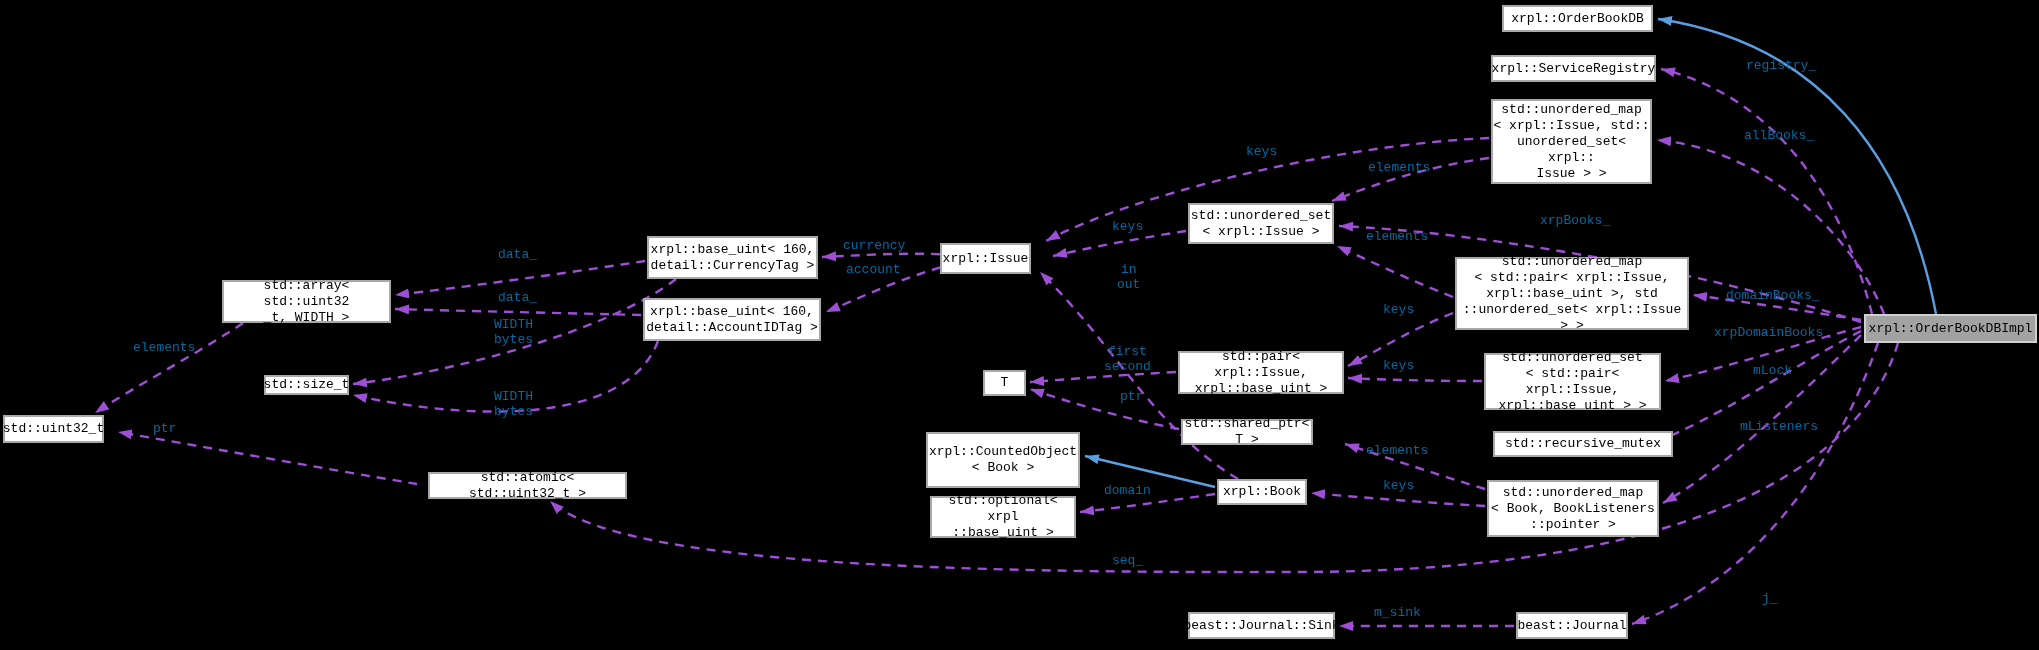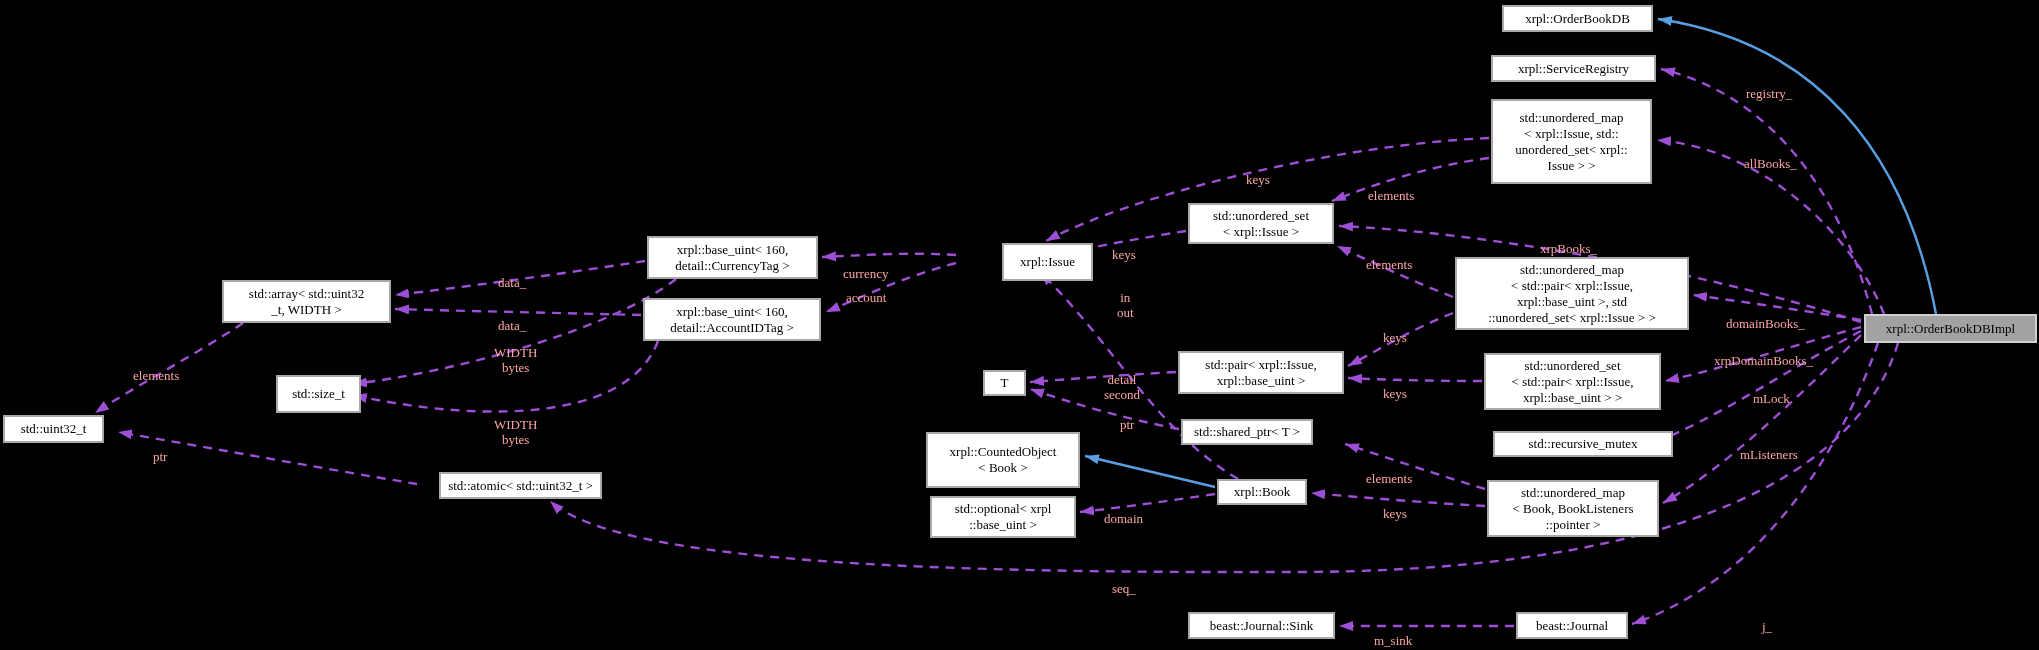--- a/index.html
+++ b/index.html
@@ -1,24 +1,24 @@
 <!DOCTYPE html>
 <html><head>
 <meta charset="utf-8">
 <style>
   html,body{margin:0;padding:0;background:#000;}
   #canvas{position:relative;width:2039px;height:650px;background:#000;overflow:hidden;
-          font-family:Liberation Serif, serif;}
+          font-family:Liberation Mono, monospace;}
   #edge-layer{position:absolute;left:0;top:0;width:2039px;height:650px;}
   .node{position:absolute;box-sizing:border-box;background:#ffffff;border:2px solid #a8a8a8;
         color:#000;font-size:13px;line-height:16px;display:flex;align-items:center;
         justify-content:center;text-align:center;white-space:pre-line;z-index:2;}
   .node.highlight{background:#a2a2a2;border-color:#cfcfcf;}
-  .elabel{position:absolute;color:#fca5a5;font-size:13px;line-height:15px;
-          white-space:pre-line;text-align:center;z-index:3;margin-top:28px;}
+  .elabel{position:absolute;color:#0369a1;font-size:13px;line-height:15px;
+          white-space:pre-line;text-align:center;z-index:3;}
   .edge{fill:none;stroke:#9e4fd6;stroke-width:2.4;stroke-dasharray:9,7;}
   .inherit{fill:none;stroke:#5b9fe3;stroke-width:2.4;}
 </style>
 </head>
 <body>
 
 <div id="canvas">
 
   <svg id="edge-layer" viewBox="0 0 2039 650">
     <defs>
@@ -66,30 +66,30 @@
   </svg>
 
   <div class="node" style="left:1502px;top:5px;width:151px;height:27px">xrpl::OrderBookDB</div>
   <div class="node" style="left:1491px;top:55px;width:165px;height:27px">xrpl::ServiceRegistry</div>
   <div class="node" style="left:1491px;top:99px;width:161px;height:85px">std::unordered_map
 &lt; xrpl::Issue, std::
 unordered_set&lt; xrpl::
 Issue &gt; &gt;</div>
   <div class="node" style="left:1188px;top:203px;width:146px;height:41px">std::unordered_set
 &lt; xrpl::Issue &gt;</div>
-  <div class="node" style="left:1002px;top:243px;width:91px;height:38px">xrpl::Issue</div>
+  <div class="node" style="left:940px;top:243px;width:91px;height:31px">xrpl::Issue</div>
   <div class="node" style="left:647px;top:236px;width:171px;height:43px">xrpl::base_uint&lt; 160,
 detail::CurrencyTag &gt;</div>
   <div class="node" style="left:643px;top:298px;width:178px;height:43px">xrpl::base_uint&lt; 160,
 detail::AccountIDTag &gt;</div>
   <div class="node" style="left:222px;top:280px;width:169px;height:43px">std::array&lt; std::uint32
 _t, WIDTH &gt;</div>
-  <div class="node" style="left:276px;top:375px;width:85px;height:38px">std::size_t</div>
+  <div class="node" style="left:264px;top:375px;width:85px;height:20px">std::size_t</div>
   <div class="node" style="left:3px;top:415px;width:101px;height:28px">std::uint32_t</div>
-  <div class="node" style="left:439px;top:472px;width:163px;height:27px">std::atomic&lt; std::uint32_t &gt;</div>
+  <div class="node" style="left:428px;top:472px;width:199px;height:27px">std::atomic&lt; std::uint32_t &gt;</div>
   <div class="node" style="left:926px;top:432px;width:154px;height:56px">xrpl::CountedObject
 &lt; Book &gt;</div>
   <div class="node" style="left:930px;top:496px;width:146px;height:42px">std::optional&lt; xrpl
 ::base_uint &gt;</div>
   <div class="node" style="left:1217px;top:479px;width:90px;height:26px">xrpl::Book</div>
   <div class="node" style="left:983px;top:370px;width:43px;height:26px">T</div>
   <div class="node" style="left:1178px;top:351px;width:166px;height:43px">std::pair&lt; xrpl::Issue,
 xrpl::base_uint &gt;</div>
   <div class="node" style="left:1181px;top:419px;width:132px;height:26px">std::shared_ptr&lt; T &gt;</div>
   <div class="node" style="left:1455px;top:257px;width:234px;height:73px">std::unordered_map
@@ -112,21 +112,21 @@
   <div class="elabel" style="left:1246px;top:144px">keys</div>
   <div class="elabel" style="left:1368px;top:160px">elements</div>
   <div class="elabel" style="left:1540px;top:213px">xrpBooks_</div>
   <div class="elabel" style="left:1112px;top:219px">keys</div>
   <div class="elabel" style="left:1366px;top:229px">elements</div>
   <div class="elabel" style="left:1726px;top:288px">domainBooks_</div>
   <div class="elabel" style="left:1714px;top:325px">xrpDomainBooks_</div>
   <div class="elabel" style="left:1383px;top:302px">keys</div>
   <div class="elabel" style="left:1383px;top:358px">keys</div>
   <div class="elabel" style="left:1753px;top:363px">mLock</div>
-  <div class="elabel" style="left:1104px;top:344px">detail
+  <div class="elabel" style="left:1104px;top:344px">first
 second</div>
   <div class="elabel" style="left:1120px;top:389px">ptr</div>
   <div class="elabel" style="left:1740px;top:419px">mListeners</div>
   <div class="elabel" style="left:1366px;top:443px">elements</div>
   <div class="elabel" style="left:1383px;top:478px">keys</div>
   <div class="elabel" style="left:1117px;top:262px">in
 out</div>
   <div class="elabel" style="left:1104px;top:483px">domain</div>
   <div class="elabel" style="left:843px;top:238px">currency</div>
   <div class="elabel" style="left:846px;top:262px">account</div>

